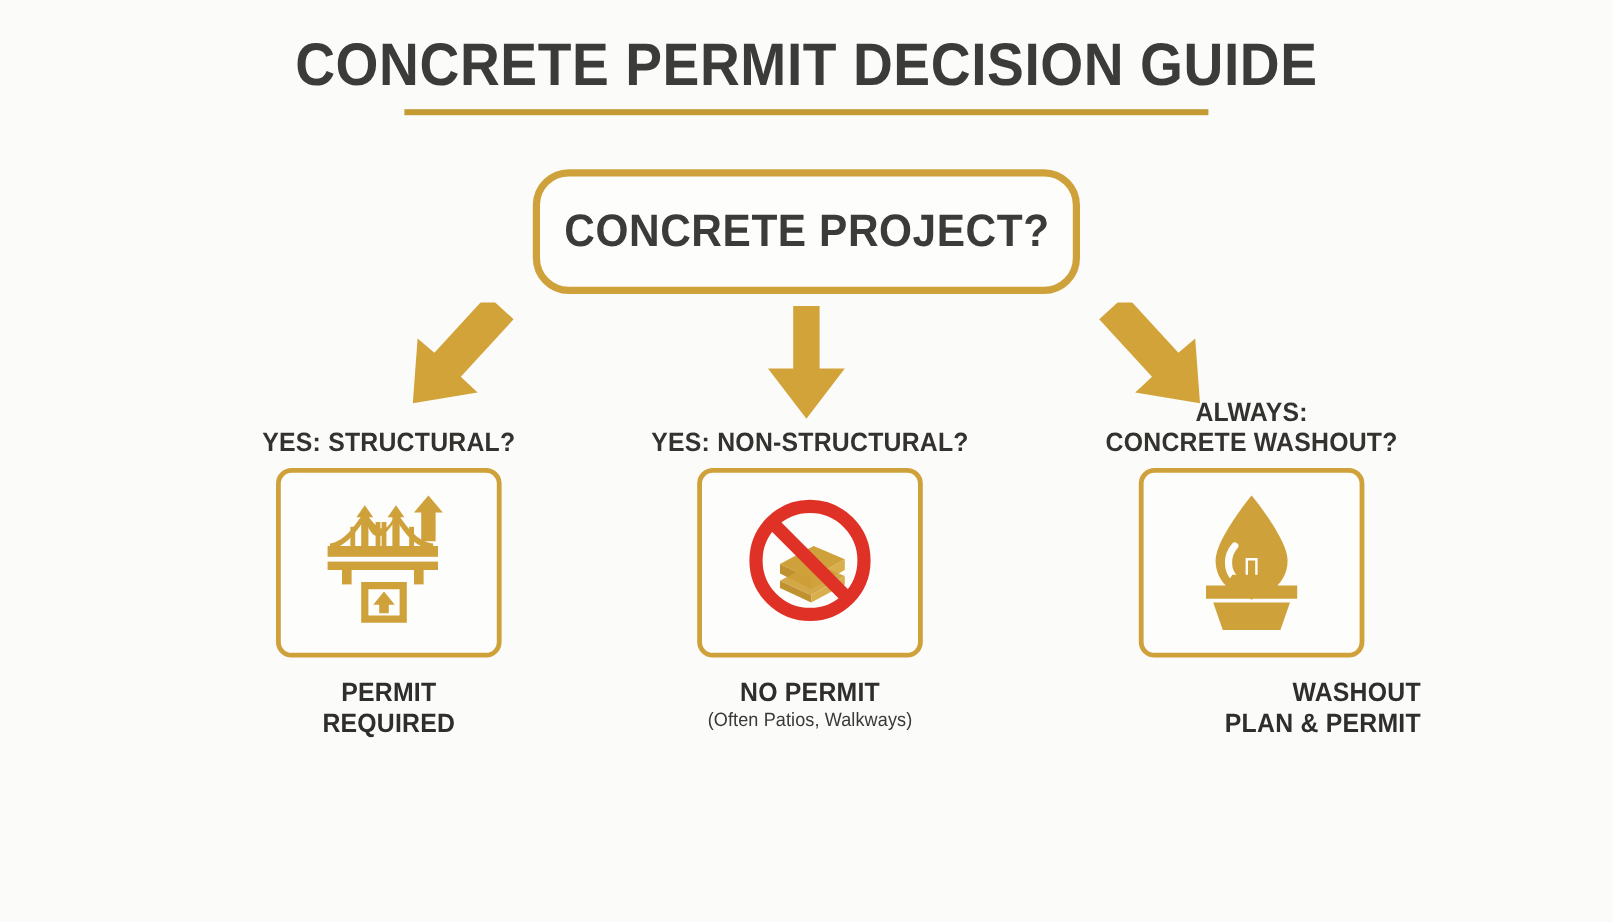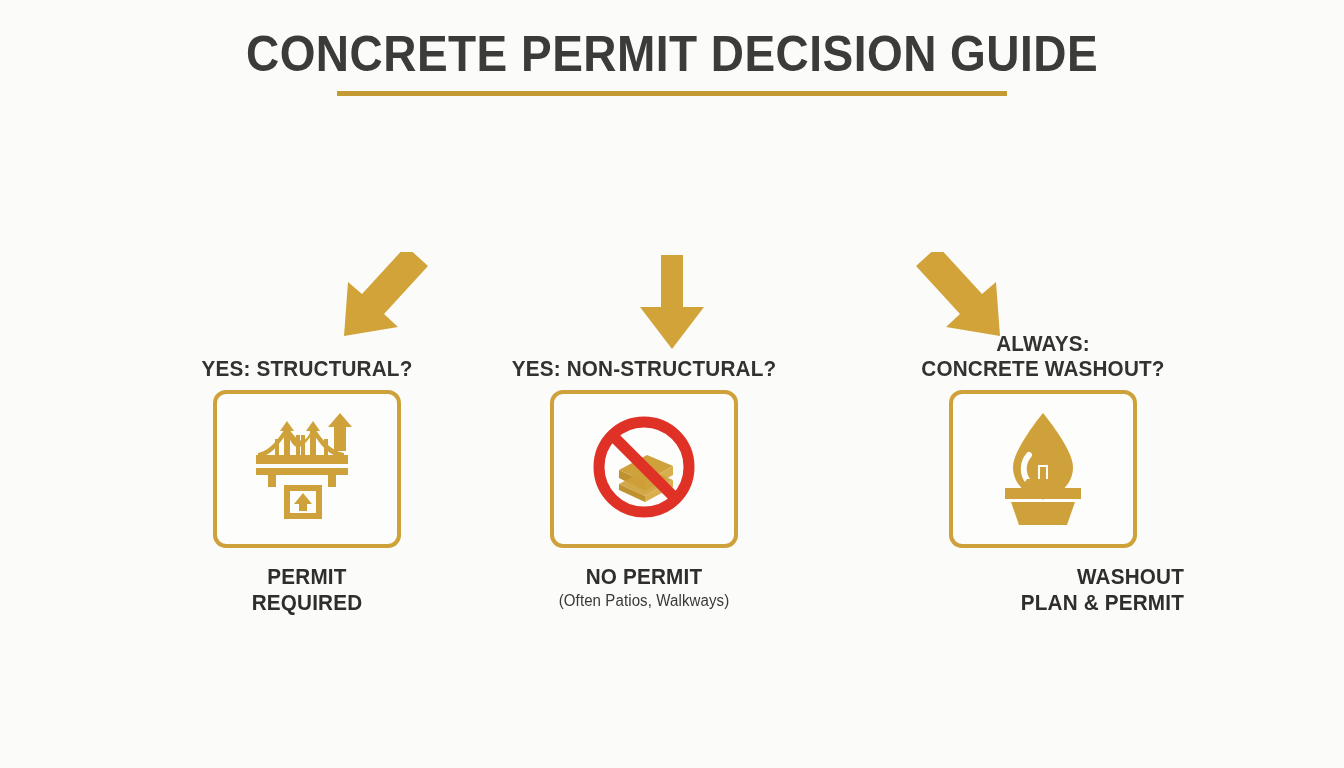--- a/index.html
+++ b/index.html
@@ -82,22 +82,22 @@
   .arrow-center { left: 632px; top: 255px; }
   .arrow-right  { left: 912px; top: 252px; }
 
   
   .branch {
     position: absolute;
     top: 330px;
     width: 300px;
     text-align: center;
   }
-  .branch-left   { left: 157px; }
-  .branch-center { left: 494px; }
+  .branch-left   { left: 174px; }
+  .branch-center { left: 525px; }
   .branch-right  { left: 893px; text-align: right; }
 
   .branch-question {
     font-family: "Liberation Sans Narrow", "Liberation Sans", sans-serif;
     font-size: 22px;
     font-weight: bold;
     color: #33322f;
     line-height: 1.16;
     text-transform: uppercase;
     letter-spacing: 0.2px;
@@ -147,20 +147,23 @@
 </head>
 <body>
 
 <div class="canvas">
 
   <div class="title-block">
     <div class="title-text">Concrete Permit Decision Guide</div>
     <div class="title-rule"></div>
   </div>
 
+  <div class="root-node">
+    <div class="root-node-label">Concrete Project?</div>
+  </div>
 
   <div class="arrow arrow-left">
     <svg width="110" height="105" viewBox="0 0 110 105" xmlns="http://www.w3.org/2000/svg">
       <polygon points="108,2 86,28 48,-2 48,-2" fill="none"></polygon>
       <path d="M104,0 L60,48 L74,61 L20,70 L24,16 L38,28 L82,-20 Z" fill="#d2a339" transform="translate(2,14) rotate(0)"></path>
     </svg>
   </div>
 
   <div class="arrow arrow-center">
     <svg width="80" height="100" viewBox="0 0 80 100" xmlns="http://www.w3.org/2000/svg">

